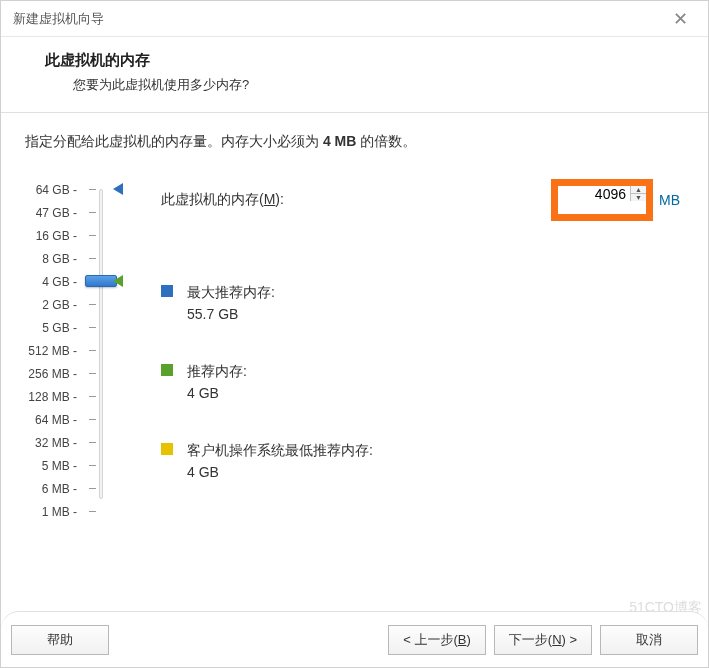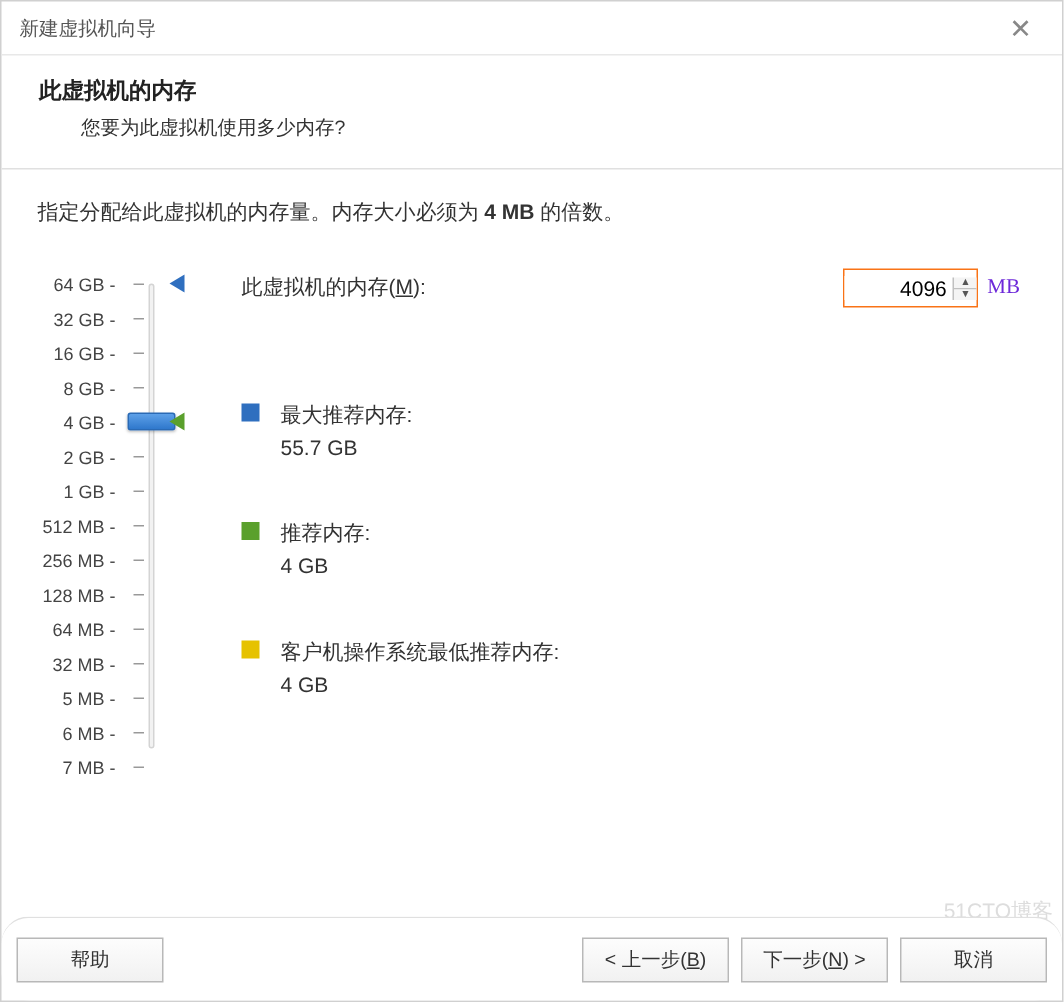--- a/index.html
+++ b/index.html
@@ -25,21 +25,21 @@
   }
   .titlebar .title { flex: 1; font-size: 13px; }
   .titlebar .close {
     font-size: 18px;
     color: #888;
     cursor: pointer;
     padding: 4px 8px;
     line-height: 1;
   }
   .header {
-    padding: 14px 24px 18px 25px;
+    padding: 14px 24px 18px 44px;
     border-bottom: 1px solid #e0e0e0;
   }
   .header h1 {
     margin: 0 0 6px 0;
     font-size: 15px;
     font-weight: bold;
     color: #222;
   }
   .header .subtitle {
     margin: 0 0 0 28px;
@@ -134,24 +134,24 @@
   }
   .spin-wrap {
     margin-left: auto;
     display: flex;
     align-items: center;
     gap: 6px;
     margin-right: 4px;
   }
   .spinbox {
     display: flex;
-    align-items: center;
-    border: 1px solid #f97316;
+    align-items: flex-start;
+    border: 7px solid #f97316;
     background: #fff;
-    height: 26px;
+    height: 42px;
   }
   .spinbox input {
     width: 72px;
     border: none;
     text-align: right;
     font-size: 14px;
     padding: 0 4px;
     outline: none;
     font-family: inherit;
   }
@@ -165,21 +165,21 @@
     flex: 1;
     display: flex;
     align-items: center;
     justify-content: center;
     font-size: 7px;
     color: #555;
     cursor: pointer;
     background: #f4f4f4;
   }
   .spinbox .spins div:first-child { border-bottom: 1px solid #c0c0c0; }
-  .unit { font-size: 14px; color: #6d28d9; font-family: Liberation Serif, serif; }
+  .unit { font-size: 14px; color: #0369a1; }
   .rec {
     margin-top: 60px;
     font-size: 14px;
     color: #333;
   }
   .rec-item {
     display: flex;
     align-items: flex-start;
     margin-bottom: 34px;
   }
@@ -248,34 +248,34 @@
 
 <div class="body">
   <div class="instruction">
     <span>指定分配给此虚拟机的内存量。内存大小必须为 </span><b>4 MB</b><span> 的倍数。</span>
   </div>
 
   <div class="mem-area">
     <div class="slider-col">
       <div class="ticks" id="slider-ticks">
           <div>64 GB  -</div>
-          <div>32 GB  -</div>
+          <div>47 GB  -</div>
           <div>16 GB  -</div>
           <div>8 GB  -</div>
           <div>4 GB  -</div>
           <div>2 GB  -</div>
-          <div>1 GB  -</div>
+          <div>5 GB  -</div>
           <div>512 MB  -</div>
           <div>256 MB  -</div>
           <div>128 MB  -</div>
           <div>64 MB  -</div>
           <div>32 MB  -</div>
           <div>5 MB  -</div>
           <div>6 MB  -</div>
-          <div>7 MB  -</div>
+          <div>1 MB  -</div>
         </div>
       <div class="track-wrap">
         <div class="track"></div>
         <div id="tick-marks">
             <div class="tick-mark" style="top: 10px;"></div>
             <div class="tick-mark" style="top: 33px;"></div>
             <div class="tick-mark" style="top: 56px;"></div>
             <div class="tick-mark" style="top: 79px;"></div>
             <div class="tick-mark" style="top: 102px;"></div>
             <div class="tick-mark" style="top: 125px;"></div>

